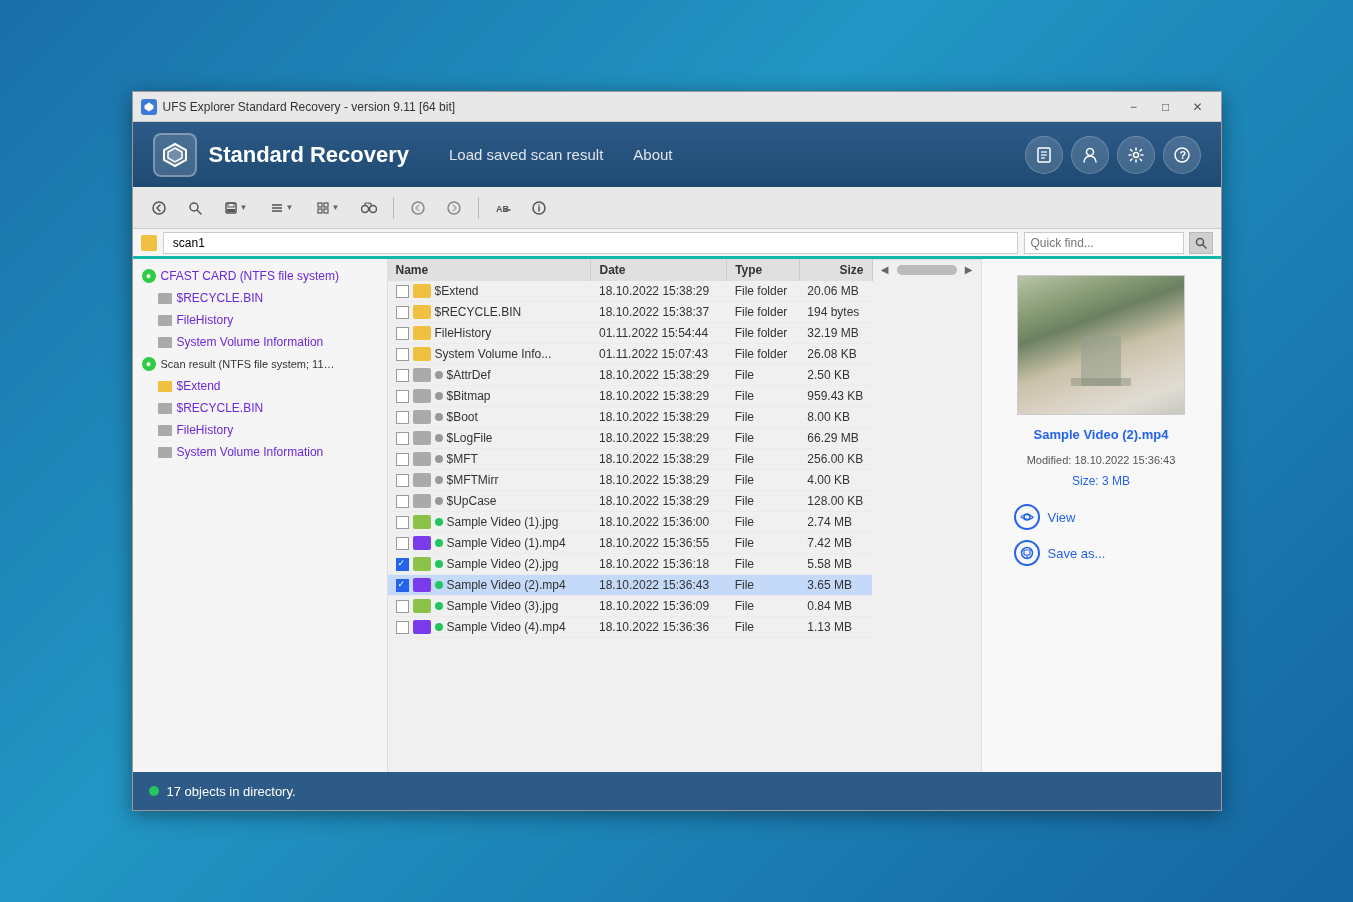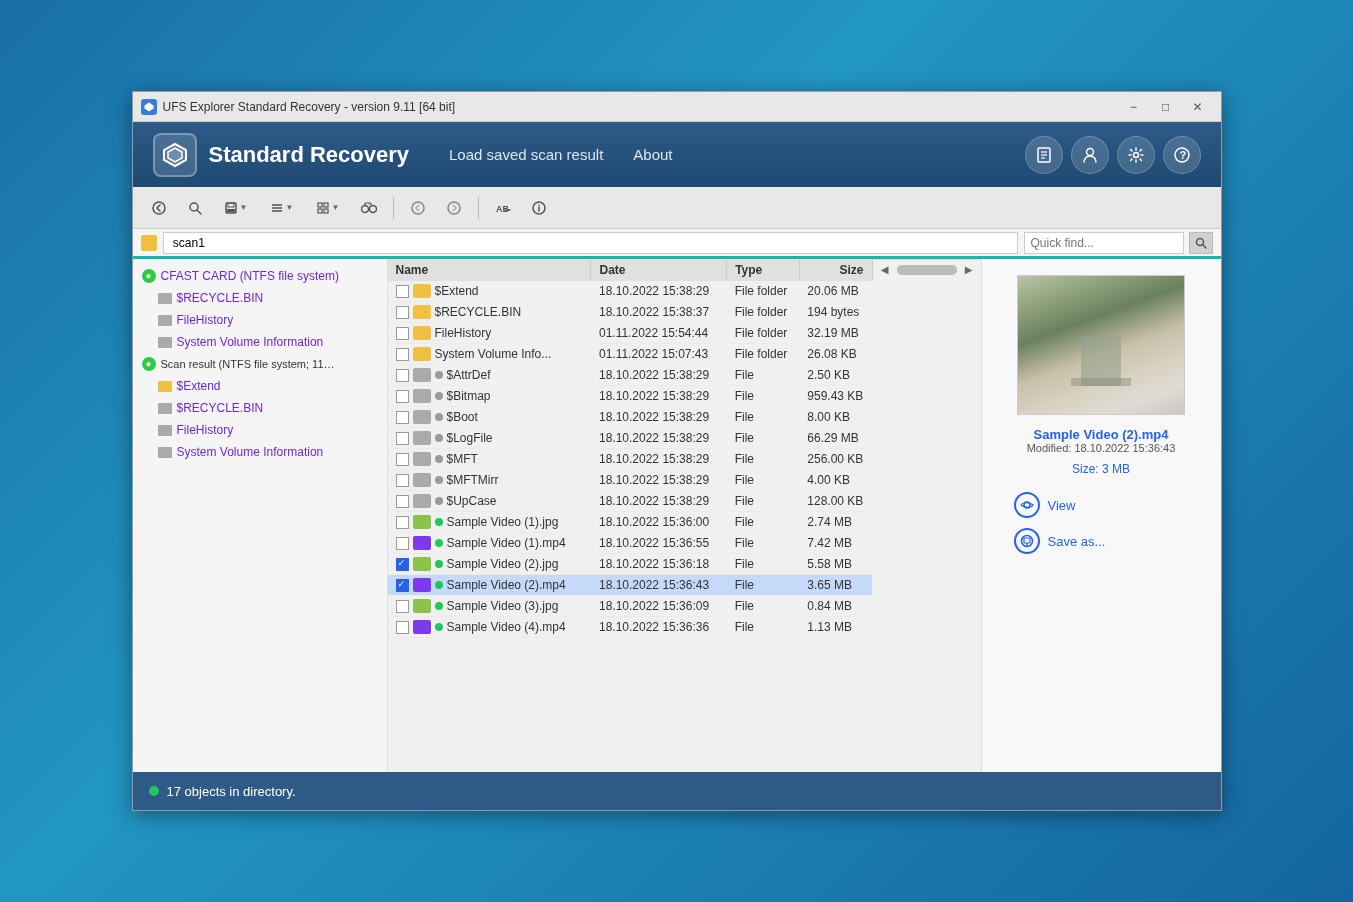--- a/index.html
+++ b/index.html
@@ -322,21 +322,21 @@
       color: #2563eb;
       font-size: 13px;
       font-weight: 600;
       text-align: center;
       margin-top: 12px;
     }
     .preview-modified {
       color: #555;
       font-size: 11px;
       text-align: center;
-      margin-top: 0;
+      margin-top: 12px;
     }
     .preview-size {
       color: #2563eb;
       font-size: 12px;
       margin-top: 8px;
     }
     .preview-actions {
       margin-top: 16px;
       display: flex;
       flex-direction: column;

